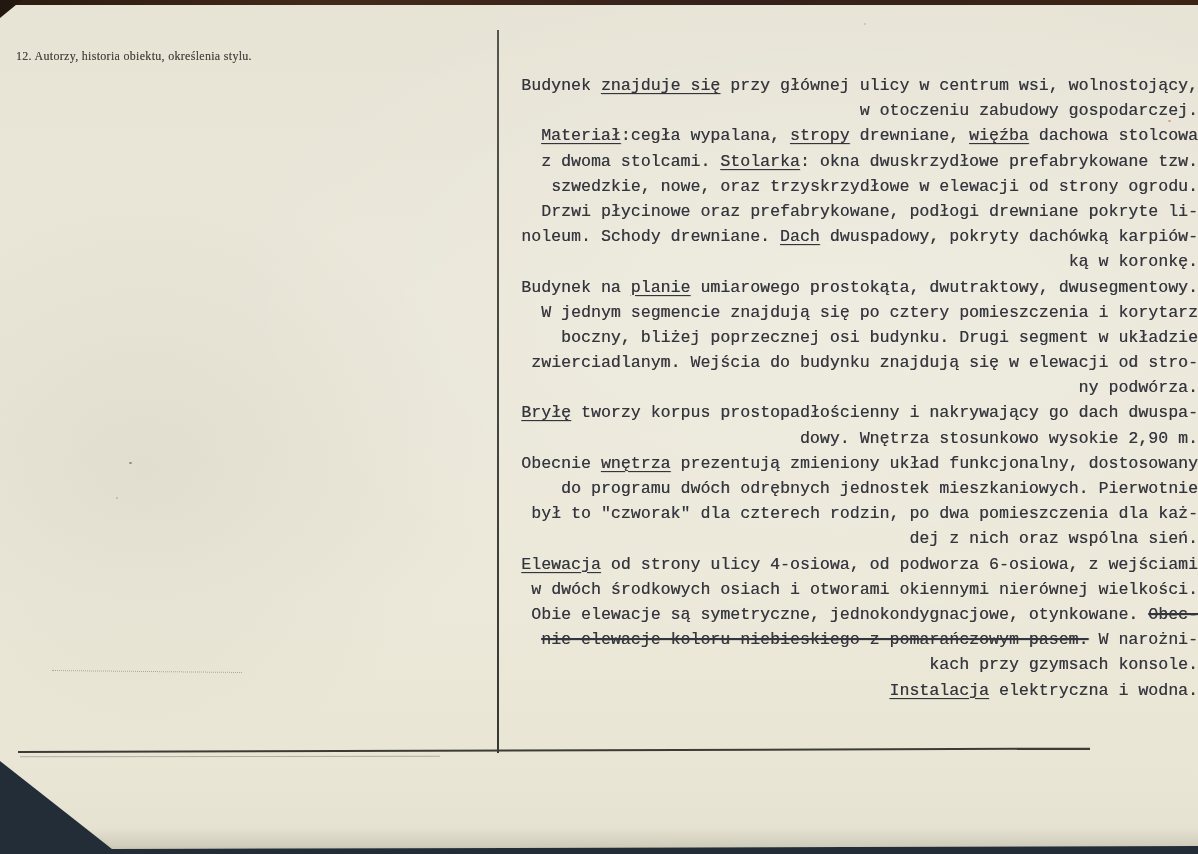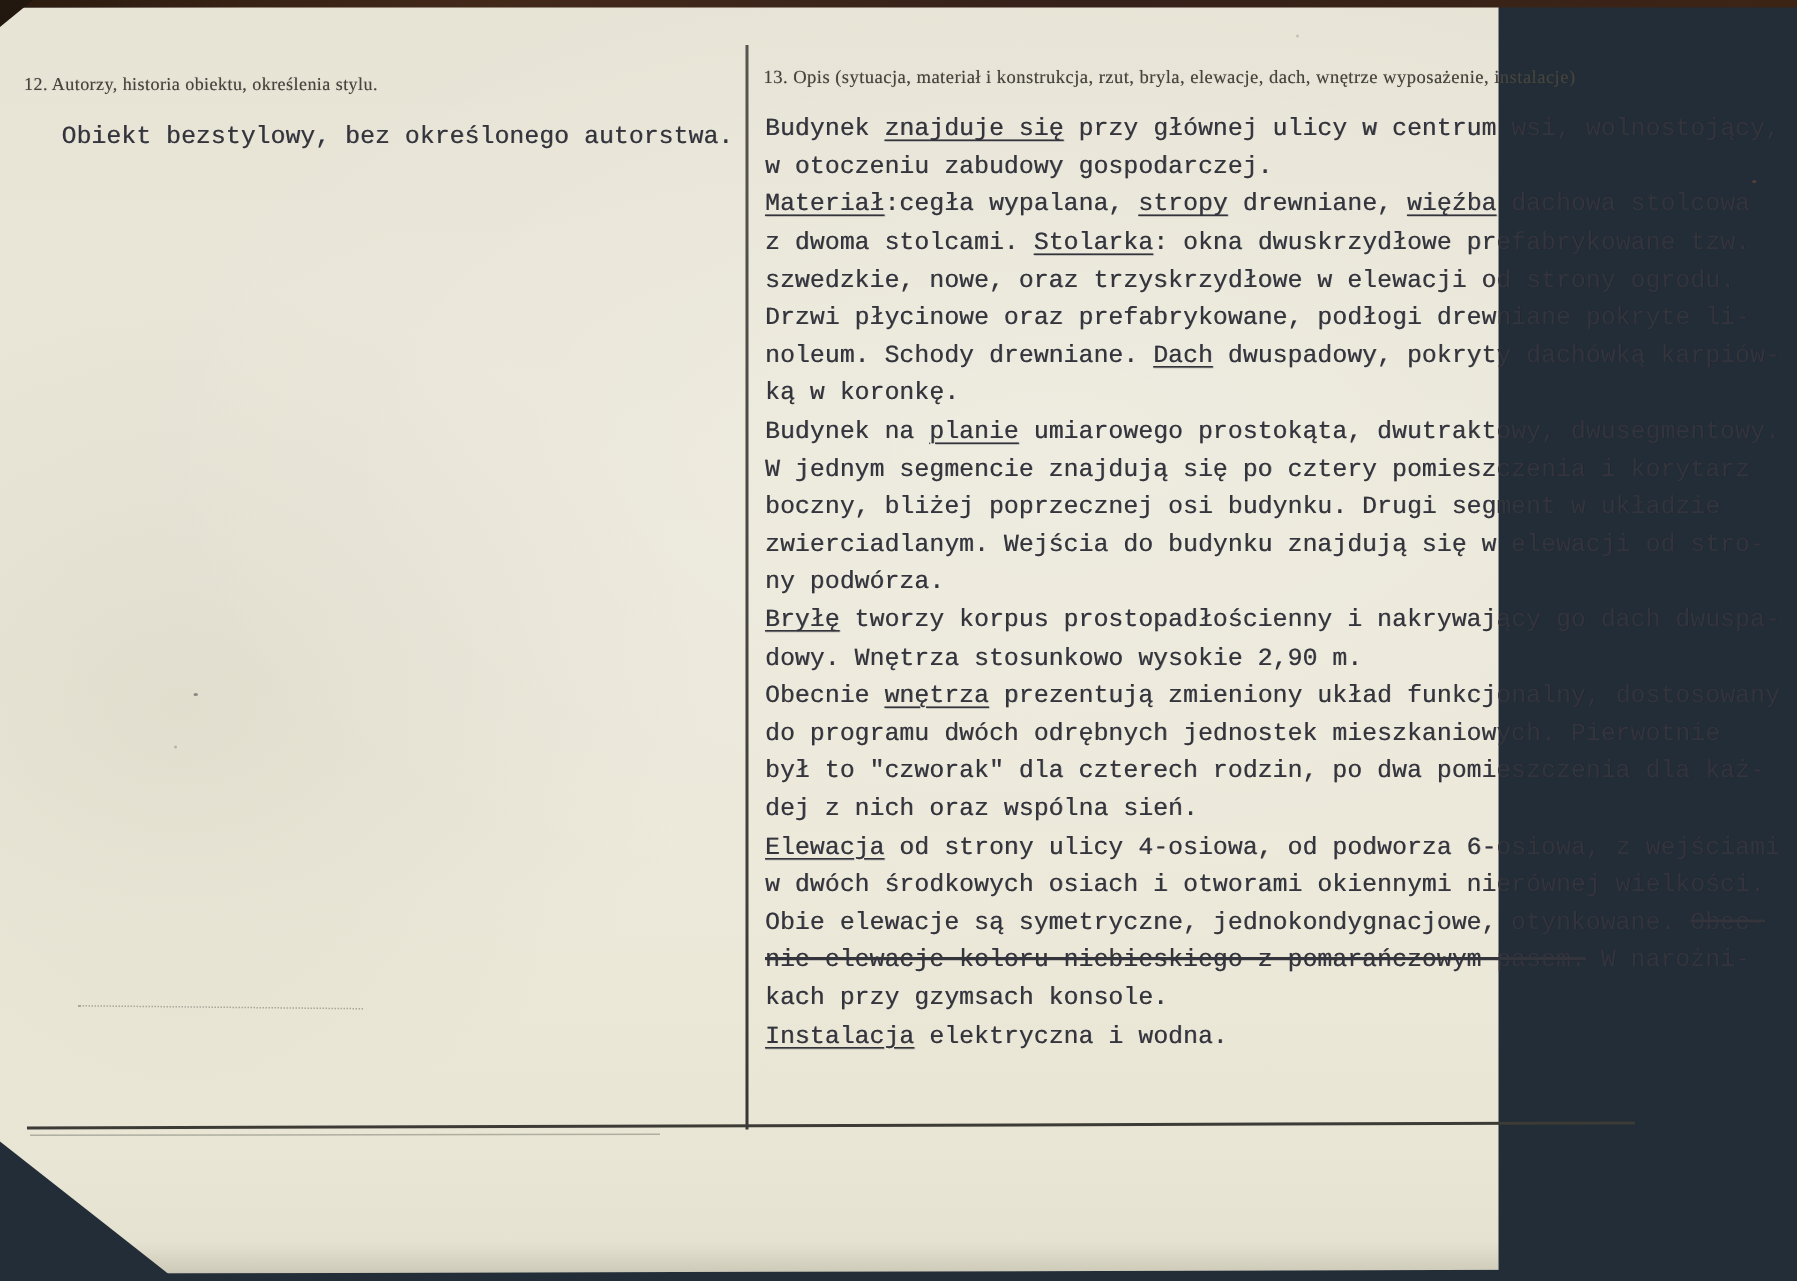--- a/index.html
+++ b/index.html
@@ -5,26 +5,27 @@
   html,body { margin:0; padding:0; }
   body { width:1198px; height:854px; overflow:hidden; font-family:"Liberation Sans", sans-serif; }
 
   .scan {
     position:relative; width:1198px; height:854px;
     background:#222d38; overflow:hidden;
   }
 
   
   .paper {
-    position:absolute; left:0; top:0; width:999px; height:854px;
+    position:absolute; left:0; top:0; width:1198px; height:854px;
     background:
       radial-gradient(900px 500px at 70% 35%, rgba(255,255,252,0.20), rgba(255,255,252,0) 70%),
       radial-gradient(500px 400px at 12% 55%, rgba(165,160,140,0.14), rgba(165,160,140,0) 70%),
       linear-gradient(180deg, #e7e4d6 0%, #eae7d9 35%, #ece9da 70%, #e8e5d4 92%, #e3e0cf 100%);
     clip-path: polygon(0px 5px, 1198px 3px, 1198px 846px, 112px 849px, 0px 761px);
+    text-align: right;
   }
   
   .paper::after {
     content:""; position:absolute; left:0; right:0; bottom:0; height:26px;
     background:linear-gradient(180deg, rgba(120,115,95,0) 0%, rgba(120,115,95,0.18) 70%, rgba(90,85,70,0.30) 100%);
   }
 
   
   .strip-top {
     position:absolute; left:0; top:0; width:1198px; height:5px;
@@ -87,23 +88,21 @@
 </style>
 </head>
 <body>
 
 <div class="scan">
 
   <div class="paper">
 
     <div class="field-label" id="label-12">12. Autorzy, historia obiektu, określenia stylu.</div>
 
-    <div class="field-label" id="label-13">13. Opis (sytuacja, materiał i konstrukcja, rzut, bryla, elewacje, dach, wnętrze wyposażenie, instalacje)</div>
 
-    <div class="typed" id="left-lines"><div class="line"><span>Obiekt bezstylowy, bez określonego autorstwa.</span></div></div>
 
     <div class="typed" id="right-lines"><div class="line"><span>Budynek </span><span class="u">znajduje się</span><span> przy głównej ulicy w centrum wsi, wolnostojący,</span></div><div class="line"><span>w otoczeniu zabudowy gospodarczej.</span></div><div class="line"><span class="u">Materiał</span><span>:cegła wypalana, </span><span class="u">stropy</span><span> drewniane, </span><span class="u">więźba</span><span> dachowa stolcowa</span></div><div class="line"><span>z dwoma stolcami. </span><span class="u">Stolarka</span><span>: okna dwuskrzydłowe prefabrykowane tzw.</span></div><div class="line"><span>szwedzkie, nowe, oraz trzyskrzydłowe w elewacji od strony ogrodu.</span></div><div class="line"><span>Drzwi płycinowe oraz prefabrykowane, podłogi drewniane pokryte li-</span></div><div class="line"><span>noleum. Schody drewniane. </span><span class="u">Dach</span><span> dwuspadowy, pokryty dachówką karpiów-</span></div><div class="line"><span>ką w koronkę.</span></div><div class="line"><span>Budynek na </span><span class="u">planie</span><span> umiarowego prostokąta, dwutraktowy, dwusegmentowy.</span></div><div class="line"><span>W jednym segmencie znajdują się po cztery pomieszczenia i korytarz</span></div><div class="line"><span>boczny, bliżej poprzecznej osi budynku. Drugi segment w układzie</span></div><div class="line"><span>zwierciadlanym. Wejścia do budynku znajdują się w elewacji od stro-</span></div><div class="line"><span>ny podwórza.</span></div><div class="line"><span class="u">Bryłę</span><span> tworzy korpus prostopadłościenny i nakrywający go dach dwuspa-</span></div><div class="line"><span>dowy. Wnętrza stosunkowo wysokie 2,90 m.</span></div><div class="line"><span>Obecnie </span><span class="u">wnętrza</span><span> prezentują zmieniony układ funkcjonalny, dostosowany</span></div><div class="line"><span>do programu dwóch odrębnych jednostek mieszkaniowych. Pierwotnie</span></div><div class="line"><span>był to "czworak" dla czterech rodzin, po dwa pomieszczenia dla każ-</span></div><div class="line"><span>dej z nich oraz wspólna sień.</span></div><div class="line"><span class="u">Elewacja</span><span> od strony ulicy 4-osiowa, od podworza 6-osiowa, z wejściami</span></div><div class="line"><span>w dwóch środkowych osiach i otworami okiennymi nierównej wielkości.</span></div><div class="line"><span>Obie elewacje są symetryczne, jednokondygnacjowe, otynkowane. </span><span class="s">Obec-</span></div><div class="line"><span class="s">nie elewacje koloru niebieskiego z pomarańczowym pasem.</span><span> W narożni-</span></div><div class="line"><span>kach przy gzymsach konsole.</span></div><div class="line"><span class="u">Instalacja</span><span> elektryczna i wodna.</span></div></div>
 
     <div class="divider-v"></div>
     <div class="rule-bottom"></div>
     <div class="rule-bottom-ghost"></div>
 
     <div class="smudge"></div>
     <div class="speck sp1"></div>
     <div class="speck sp2"></div>

